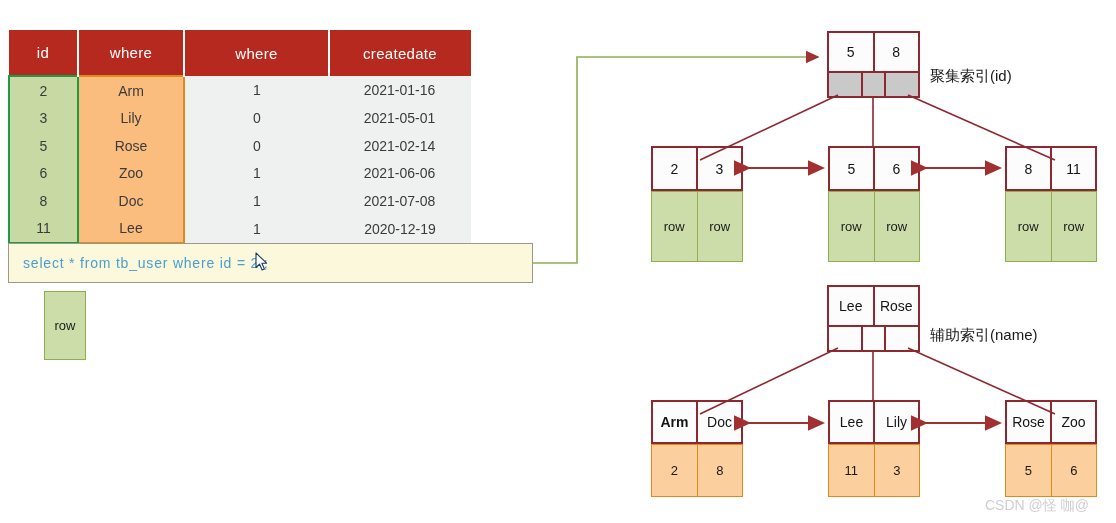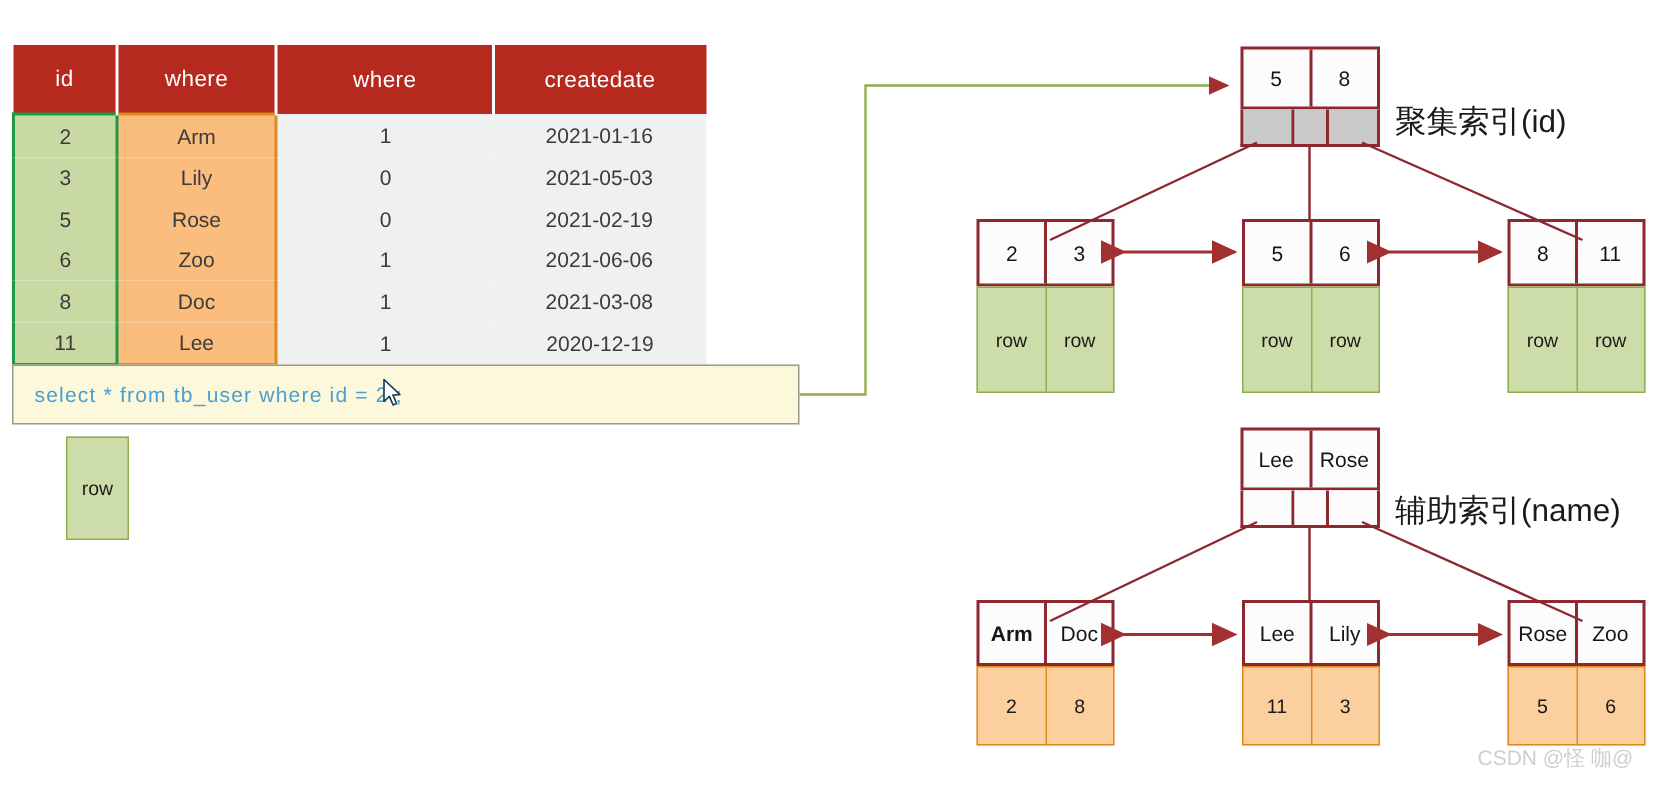--- a/index.html
+++ b/index.html
@@ -162,21 +162,21 @@
   .node-data.green { background: #ccddaa; border: 1px solid #8fae4e; }
   .node-data.green .dcell { border-right: 1px solid #8fae4e; }
   .node-data.green .dcell:last-child { border-right: none; }
   .node-data.orange { background: #fbcf9e; border: 1px solid #e08a1e; }
   .node-data.orange .dcell { border-right: 1px solid #e08a1e; }
   .node-data.orange .dcell:last-child { border-right: none; }
 
   
   .tree-label {
     position: absolute;
-    font-size: 21px;
+    font-size: 15px;
     color: #1a1a1a;
     white-space: nowrap;
   }
   #label-clustered { left: 930px; top: 67px; }
   #label-secondary { left: 930px; top: 326px; text-align: center; }
 
   
   #overlay {
     position: absolute;
     left: 0; top: 0;
@@ -210,39 +210,39 @@
       <tr>
         <td class="col-id">2</td>
         <td class="col-name">Arm</td>
         <td class="col-gender">1</td>
         <td class="col-date">2021-01-16</td>
       </tr>
       <tr>
         <td class="col-id">3</td>
         <td class="col-name">Lily</td>
         <td class="col-gender">0</td>
-        <td class="col-date">2021-05-03</td>
+        <td class="col-date">2021-05-01</td>
       </tr>
       <tr>
         <td class="col-id">5</td>
         <td class="col-name">Rose</td>
         <td class="col-gender">0</td>
-        <td class="col-date">2021-02-19</td>
+        <td class="col-date">2021-02-14</td>
       </tr>
       <tr>
         <td class="col-id">6</td>
         <td class="col-name">Zoo</td>
         <td class="col-gender">1</td>
         <td class="col-date">2021-06-06</td>
       </tr>
       <tr>
         <td class="col-id">8</td>
         <td class="col-name">Doc</td>
         <td class="col-gender">1</td>
-        <td class="col-date">2021-03-08</td>
+        <td class="col-date">2021-07-08</td>
       </tr>
       <tr>
         <td class="col-id">11</td>
         <td class="col-name">Lee</td>
         <td class="col-gender">1</td>
         <td class="col-date">2020-12-19</td>
       </tr>
     </tbody>
 </table>
 

